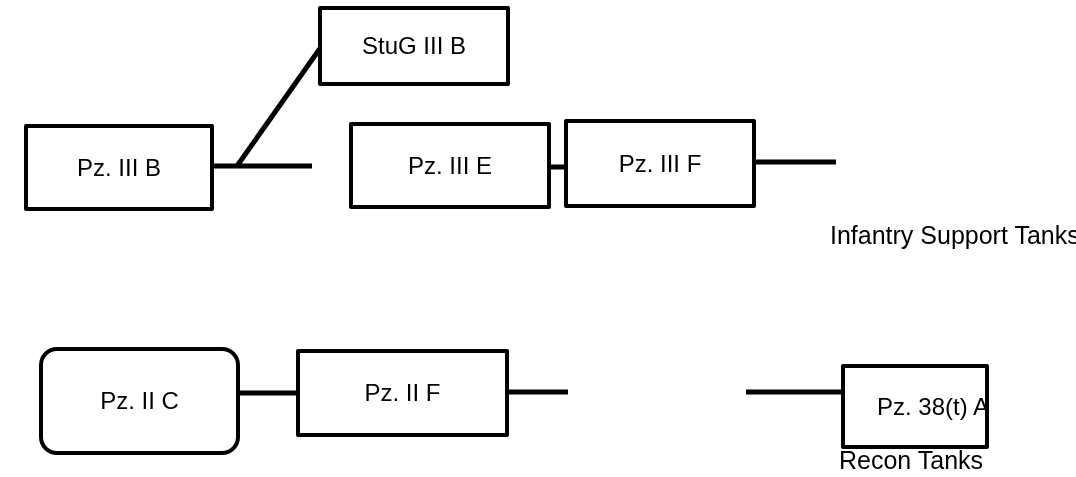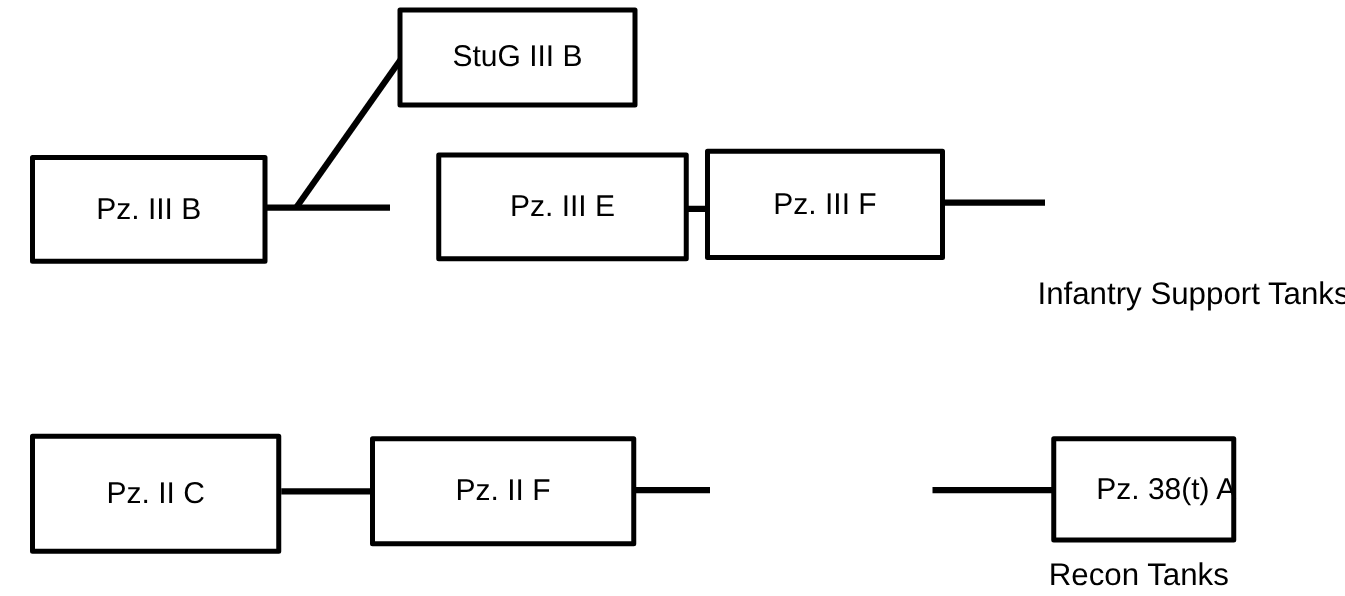--- a/index.html
+++ b/index.html
@@ -46,24 +46,24 @@
     line-height: 1.15;
     white-space: nowrap;
   }
 
   
   #n-stug-iii-b { left: 318px; top: 6px;   width: 192px; height: 80px; }
   #n-pz-iii-b   { left: 24px;  top: 124px; width: 190px; height: 87px; }
   #n-pz-iii-e   { left: 309px; top: 122px; width: 202px; height: 87px; margin-left: 40px; }
   #n-pz-iii-f   { left: 564px; top: 119px; width: 192px; height: 89px; }
   #n-pz-iv-e    { left: 833px; top: 117px; width: 159px; height: 90px; }
-  #n-pz-ii-c    { left: 24px;  top: 347px; width: 201px; height: 96px; }
+  #n-pz-ii-c    { left: 39px;  top: 347px; width: 201px; height: 108px; border-radius: 18px; }
   #n-pz-ii-f    { left: 296px; top: 349px; width: 213px; height: 88px; text-align: center; }
   #n-pz-35t     { left: 565px; top: 349px; width: 184px; height: 88px; }
-  #n-pz-38t-a   { left: 841px; top: 349px; width: 148px; height: 85px; padding-left: 36px; }
+  #n-pz-38t-a   { left: 841px; top: 364px; width: 148px; height: 85px; padding-left: 36px; }
 
   #lbl-infantry { left: 830px; top: 221px; }
   #lbl-recon    { left: 839px; top: 446px; }
 </style>
 </head>
 <body>
 
 <div class="canvas">
 
   <svg class="edges" viewBox="0 0 1076 477" xmlns="http://www.w3.org/2000/svg" aria-hidden="true">

